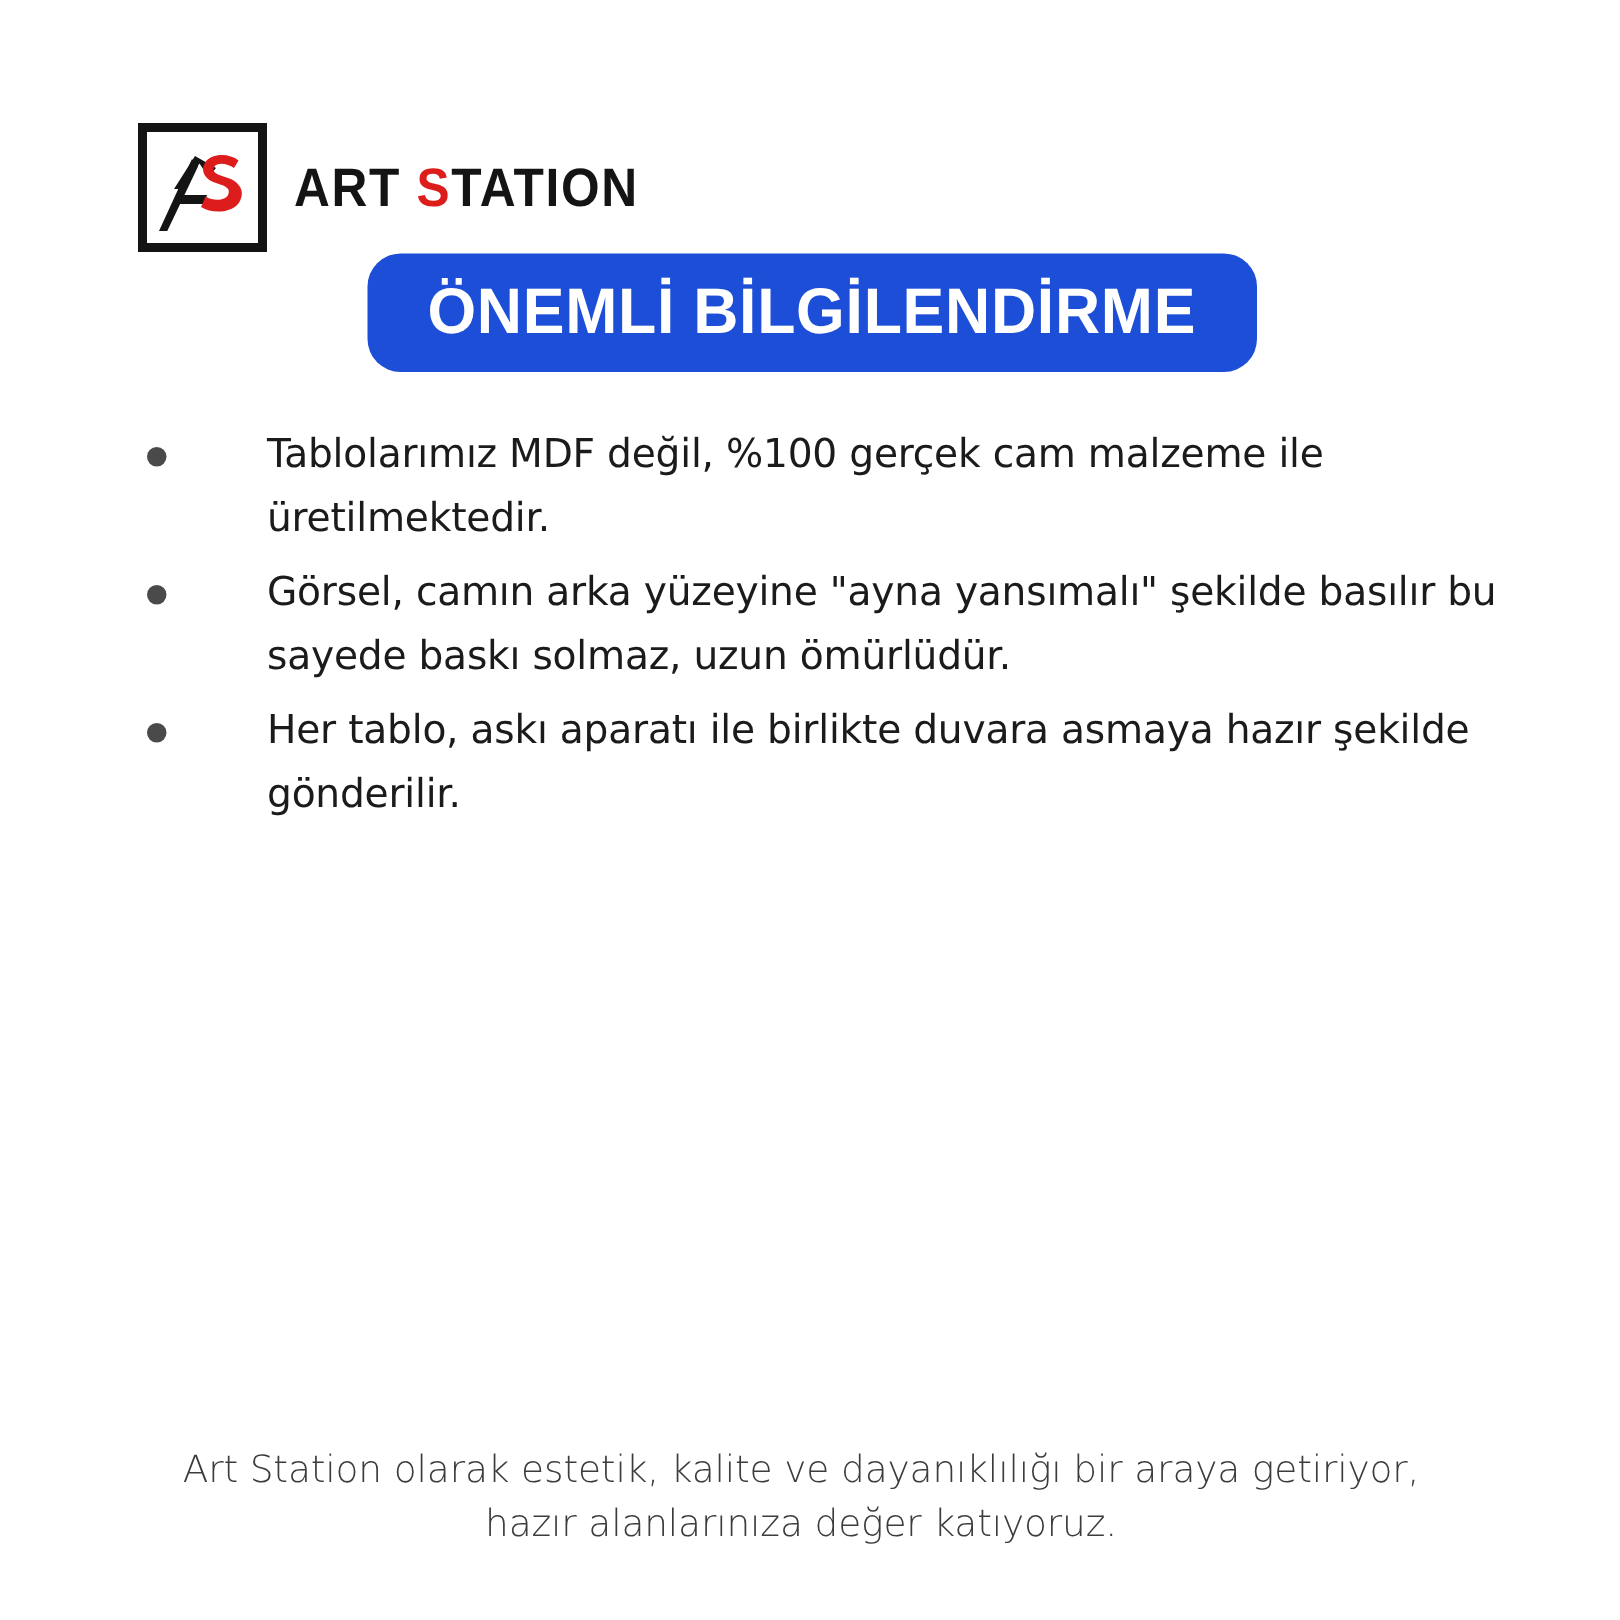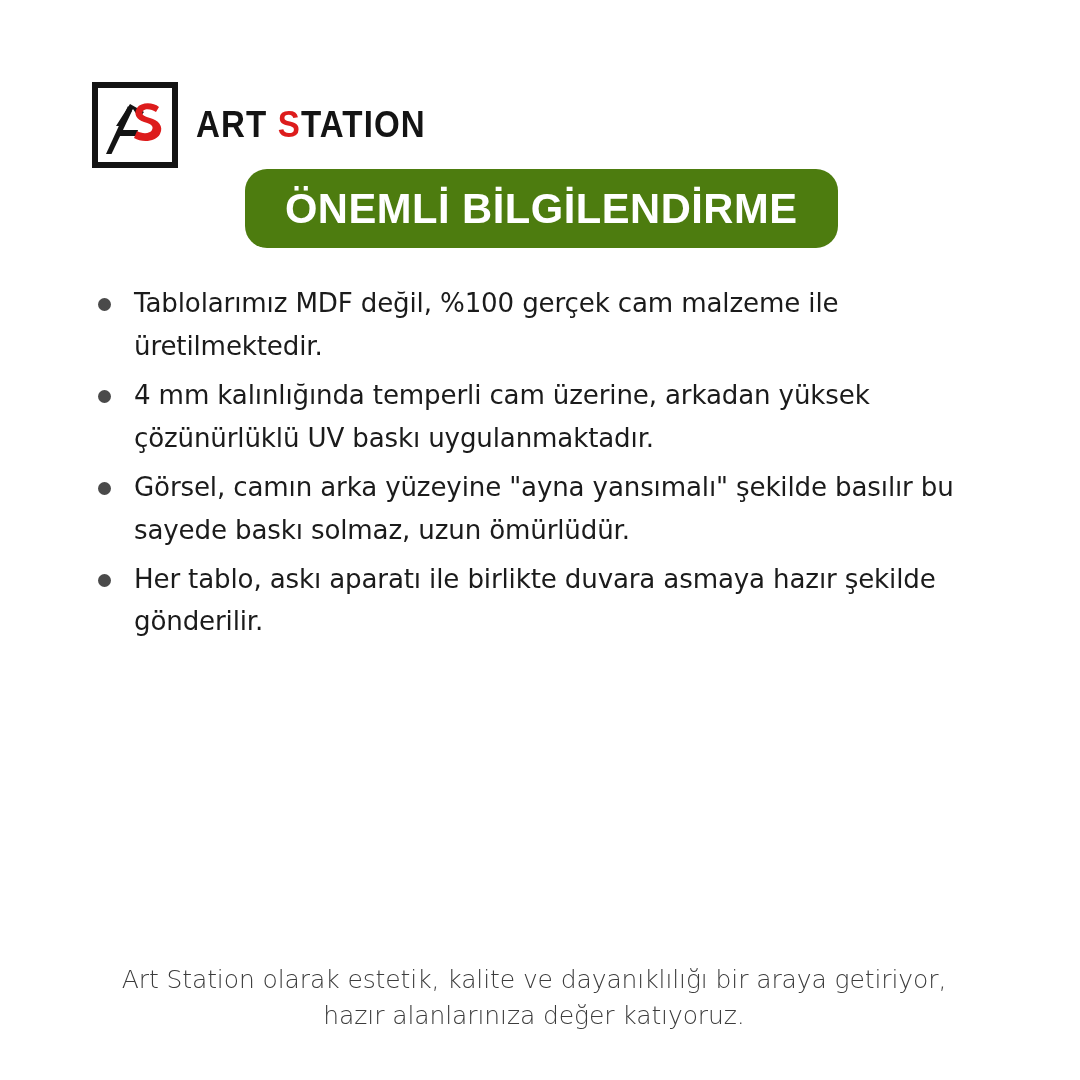--- a/index.html
+++ b/index.html
@@ -60,21 +60,21 @@
     color: #DD1C1C;
   }
 
   
   .banner {
     position: absolute;
     left: 245px;
     top: 169px;
     width: 593px;
     height: 79px;
-    background: #4d7c0f;
+    background: #1d4ed8;
     border-radius: 22px;
     display: flex;
     align-items: center;
     justify-content: center;
   }
   .banner-title {
     font-family: "Liberation Sans", "DejaVu Sans", sans-serif;
     color: #ffffff;
     font-weight: 700;
     font-size: 43px;
@@ -88,20 +88,21 @@
   .bullets {
     position: absolute;
     left: 98px;
     top: 282px;
     width: 930px;
   }
   .bullet-row {
     display: flex;
     align-items: flex-start;
     margin-bottom: 6px;
+    gap: 44px;
   }
   .bullet-dot {
     flex: 0 0 auto;
     width: 13px;
     height: 13px;
     border-radius: 50%;
     background: #4a4a4a;
     margin-top: 16px;
     margin-right: 23px;
   }
@@ -165,24 +166,20 @@
     <div class="banner-title">ÖNEMLİ BİLGİLENDİRME</div>
   </div>
 
   <div class="bullets">
 
     <div class="bullet-row">
       <span class="bullet-dot"></span>
       <span class="bullet-text">Tablolarımız MDF değil, %100 gerçek cam malzeme ile üretilmektedir.</span>
     </div>
 
-    <div class="bullet-row">
-      <span class="bullet-dot"></span>
-      <span class="bullet-text">4 mm kalınlığında temperli cam üzerine, arkadan yüksek çözünürlüklü UV baskı uygulanmaktadır.</span>
-    </div>
 
     <div class="bullet-row">
       <span class="bullet-dot"></span>
       <span class="bullet-text">Görsel, camın arka yüzeyine "ayna yansımalı" şekilde basılır bu sayede baskı solmaz, uzun ömürlüdür.</span>
     </div>
 
 
 
     <div class="bullet-row">
       <span class="bullet-dot"></span>

